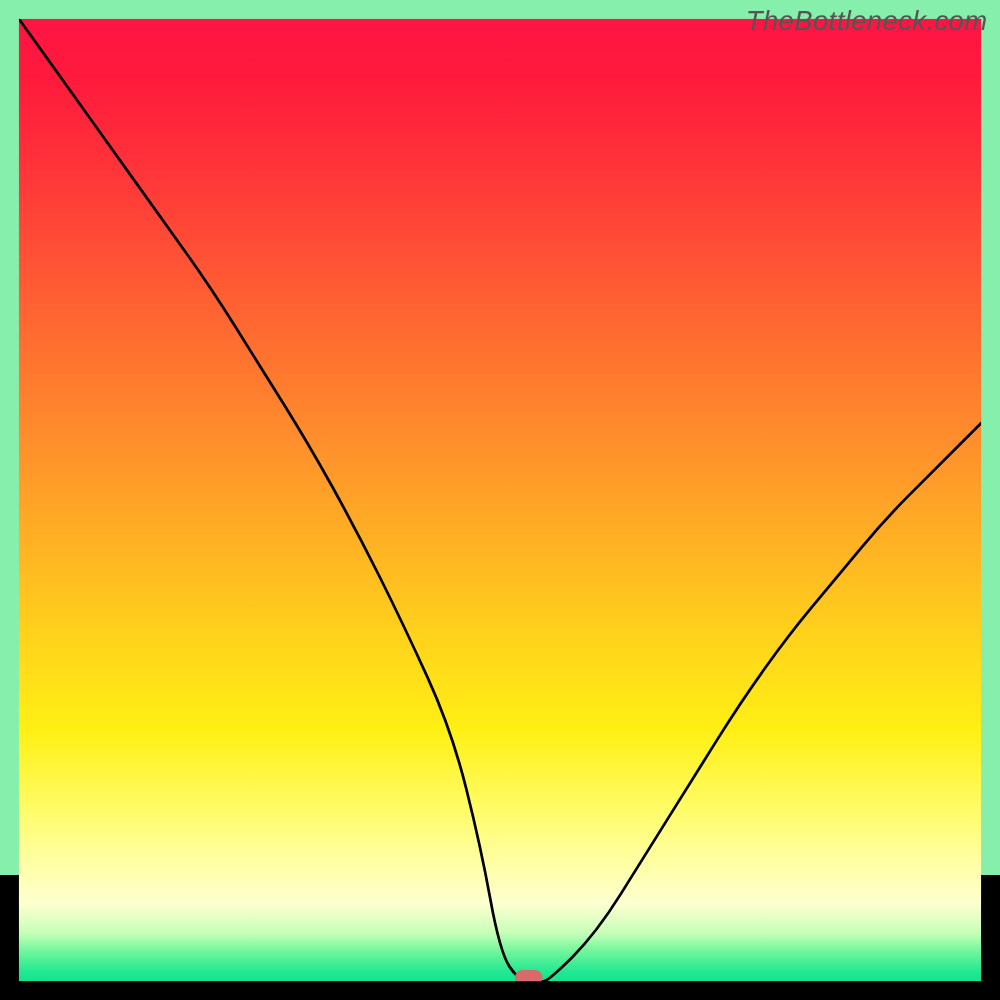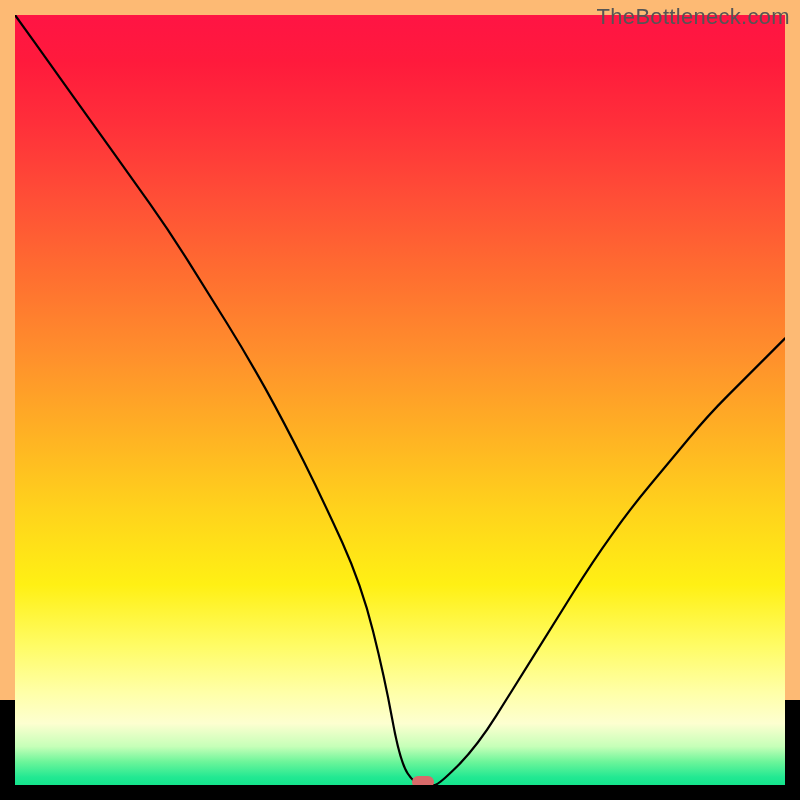--- a/index.html
+++ b/index.html
@@ -8,21 +8,22 @@
     width: 800px;
     height: 800px;
     background: #000;
     overflow: hidden;
     font-family: Arial, Helvetica, sans-serif;
   }
   .frame {
     position: relative;
     width: 800px;
     height: 700px;
-    background: #fdba74;
+    background: #86efac;
+    font-style: italic;
   }
   .watermark {
     position: absolute;
     top: 4px;
     right: 10px;
     color: #555;
     font-size: 22px;
     font-weight: 500;
     letter-spacing: 0.3px;
     z-index: 3;

